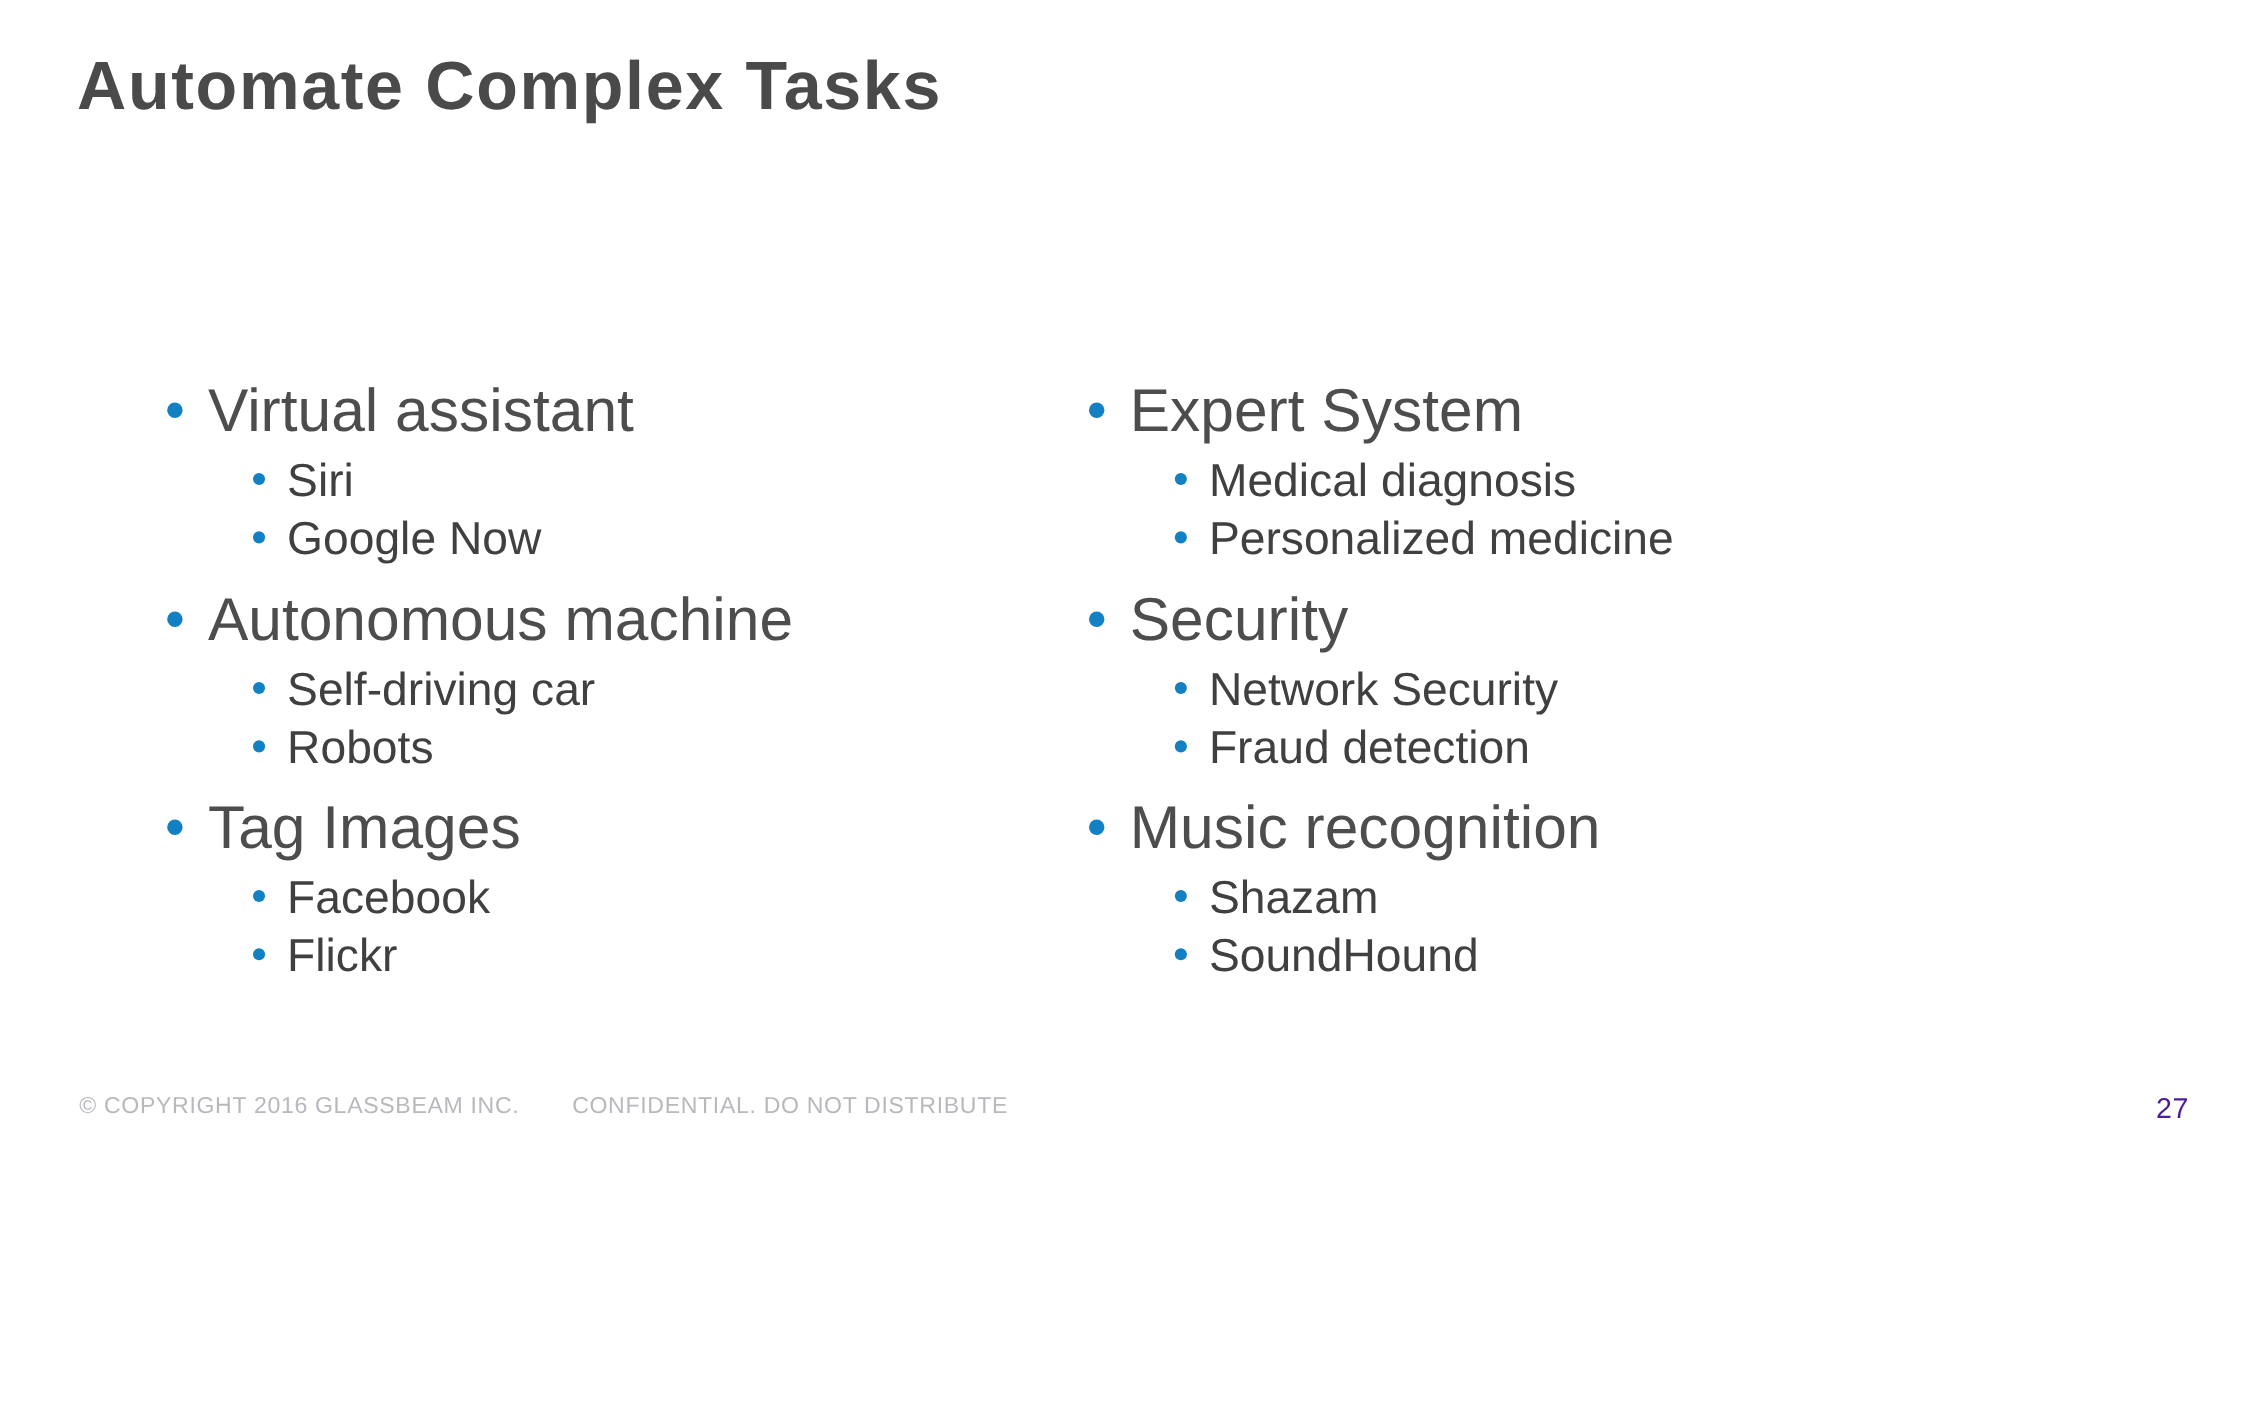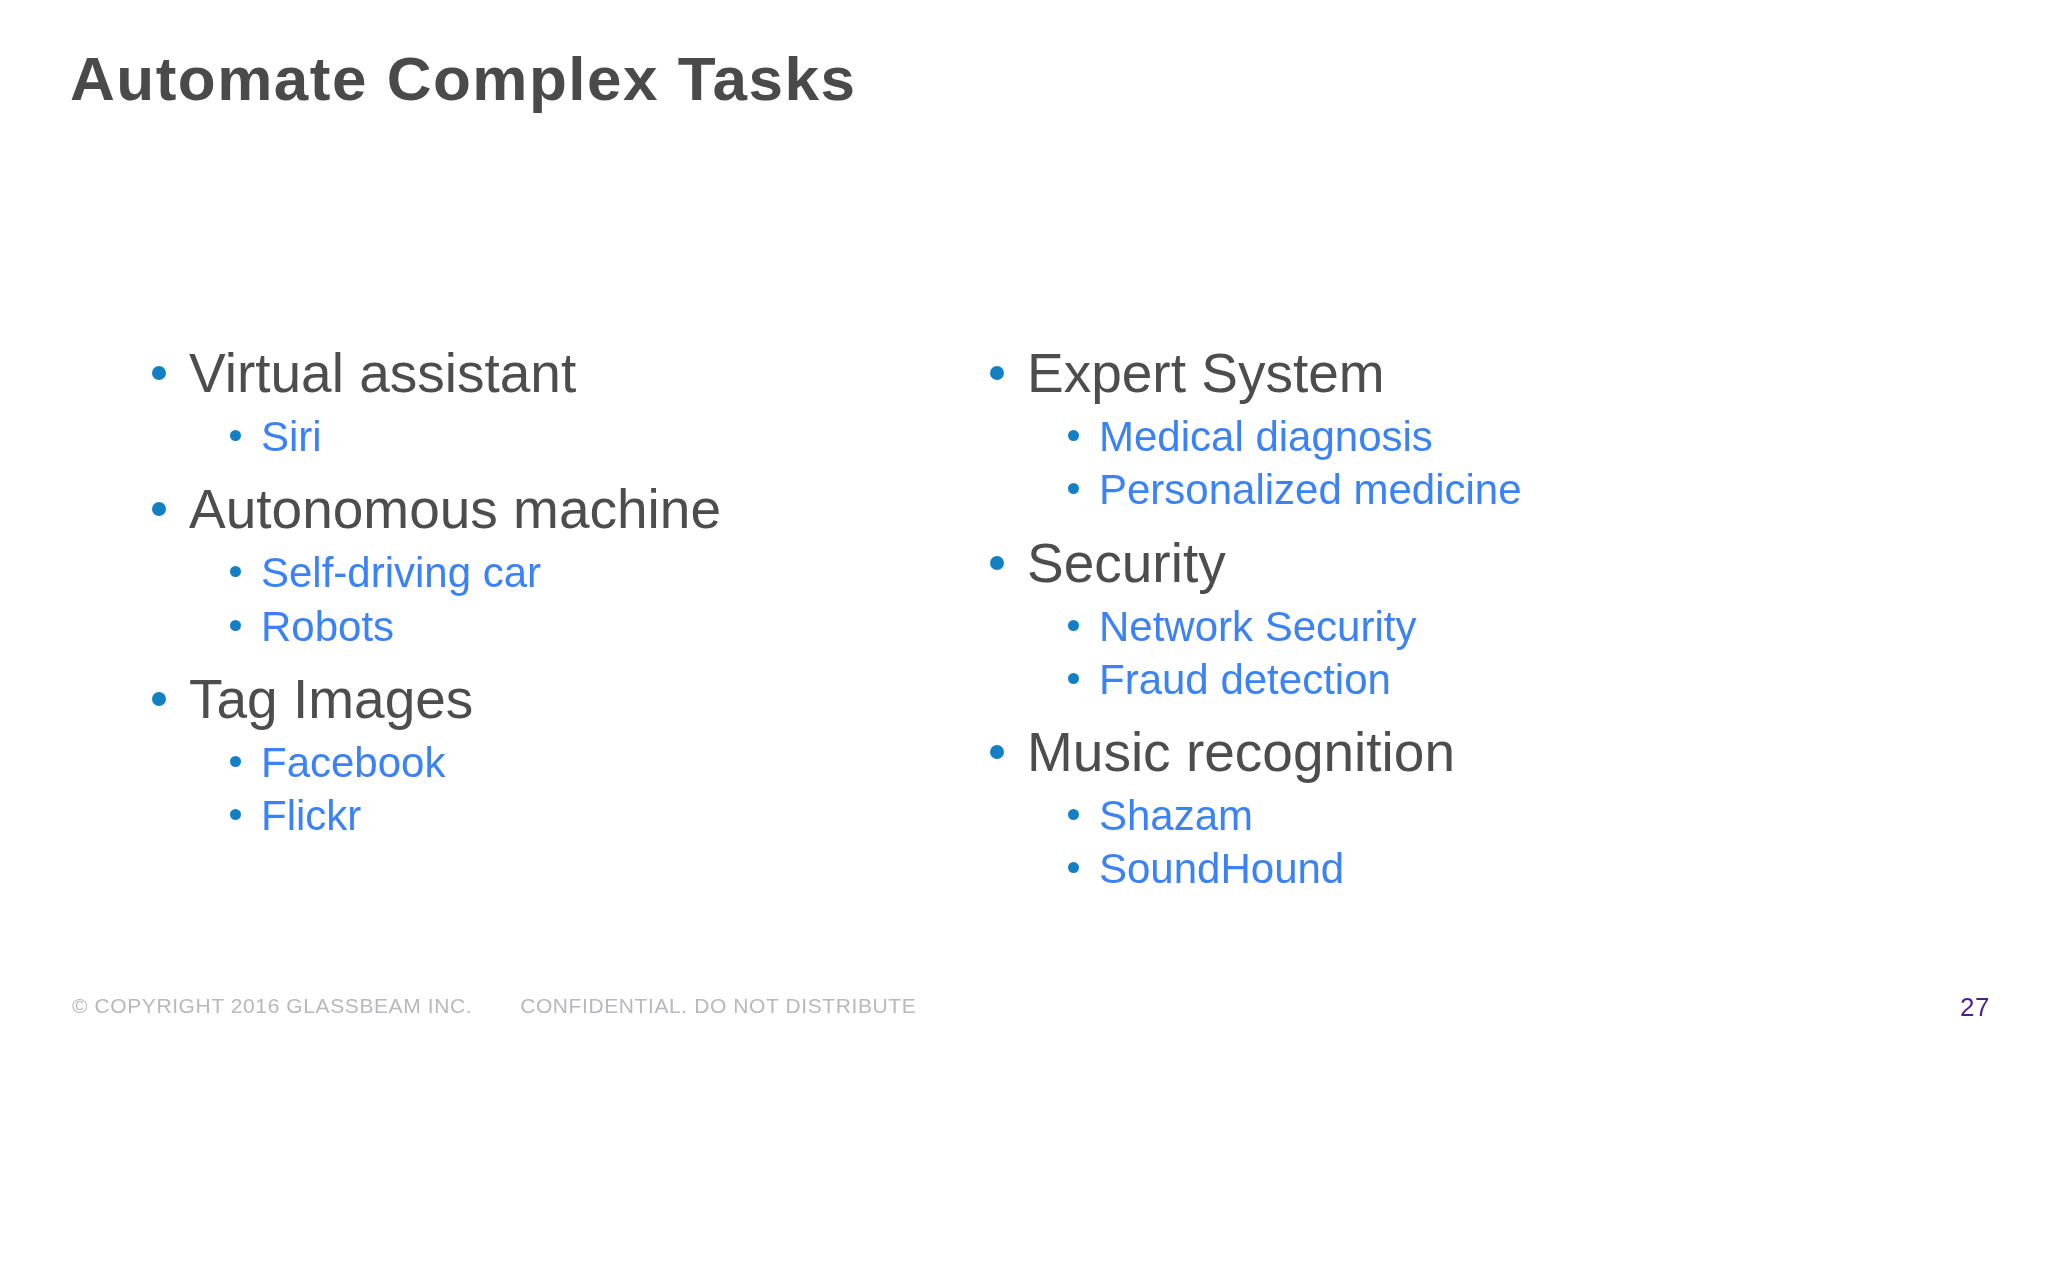--- a/index.html
+++ b/index.html
@@ -72,21 +72,21 @@
     margin-bottom: 4px;
     line-height: 1.22;
   }
 
   .bullet-row.level-1:first-child {
     margin-top: 0;
   }
 
   .bullet-row.level-2 {
     font-size: 42px;
-    color: #3b82f6;
+    color: #404040;
     margin-left: 78px;
     line-height: 1.22;
     margin-bottom: 2px;
   }
 
   .marker {
     display: inline-block;
     flex: 0 0 auto;
     border-radius: 50%;
     background: #1380c4;
@@ -156,20 +156,24 @@
 
     <div class="column left" id="col-left">
         <div class="bullet-row level-1">
           <span class="marker"></span>
           <span class="bullet-text">Virtual assistant</span>
         </div>
         <div class="bullet-row level-2">
           <span class="marker"></span>
           <span class="bullet-text">Siri</span>
         </div>
+        <div class="bullet-row level-2">
+          <span class="marker"></span>
+          <span class="bullet-text">Google Now</span>
+        </div>
         <div class="bullet-row level-1">
           <span class="marker"></span>
           <span class="bullet-text">Autonomous machine</span>
         </div>
         <div class="bullet-row level-2">
           <span class="marker"></span>
           <span class="bullet-text">Self-driving car</span>
         </div>
         <div class="bullet-row level-2">
           <span class="marker"></span>

